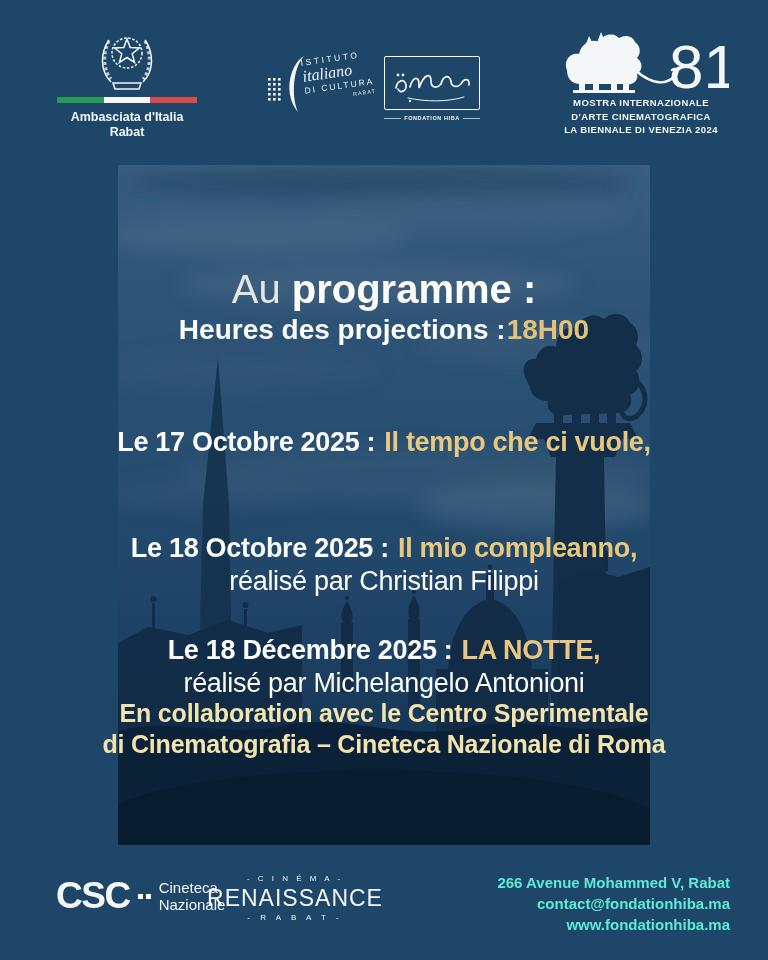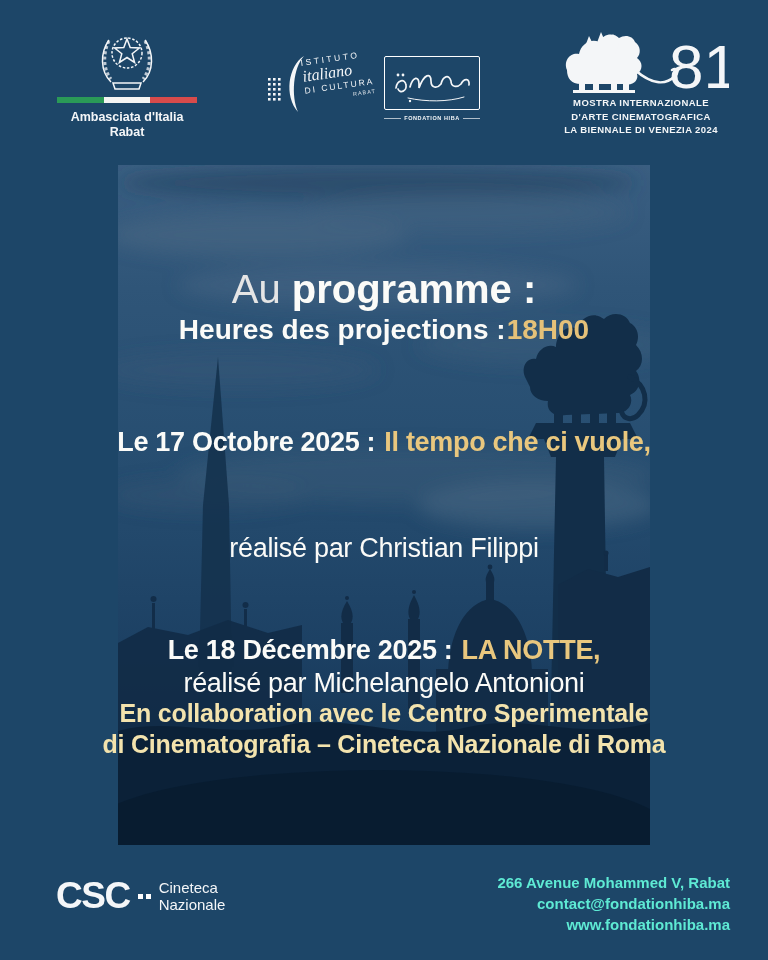--- a/index.html
+++ b/index.html
@@ -245,20 +245,23 @@
       <span>Heures des projections :</span><span class="time">18H00</span>
     </div>
 
     <div class="film film-1">
       <div>
         <span class="date">Le 17 Octobre 2025 :</span><span class="title">Il tempo che ci vuole,</span>
       </div>
     </div>
 
     <div class="film film-2">
+      <div>
+        <span class="date">Le 18 Octobre 2025 :</span><span class="title">Il mio compleanno,</span>
+      </div>
       <div class="director">réalisé par Christian Filippi</div>
     </div>
 
     <div class="film film-3">
       <div>
         <span class="date">Le 18 Décembre 2025 :</span><span class="title">LA NOTTE,</span>
       </div>
       <div class="director">réalisé par Michelangelo Antonioni</div>
     </div>
 
@@ -273,20 +276,25 @@
     <span class="csc-dots">
         <i></i>
         <i></i>
       </span>
     <span class="csc-name">
       <div>Cineteca</div>
       <div>Nazionale</div>
     </span>
   </div>
 
+  <div class="renaissance">
+    <div class="ren-top">- C I N É M A -</div>
+    <div class="ren-name">RENAISSANCE</div>
+    <div class="ren-bottom">- R A B A T -</div>
+  </div>
 
   <div class="contact">
     <div>266 Avenue Mohammed V, Rabat</div>
     <div>contact@fondationhiba.ma</div>
     <div>www.fondationhiba.ma</div>
   </div>
 
 </div>
 
 </body></html>

